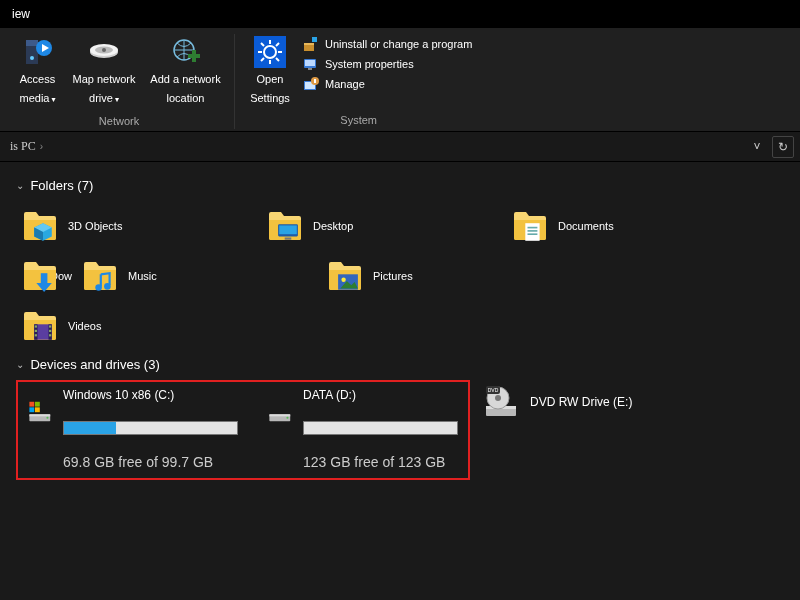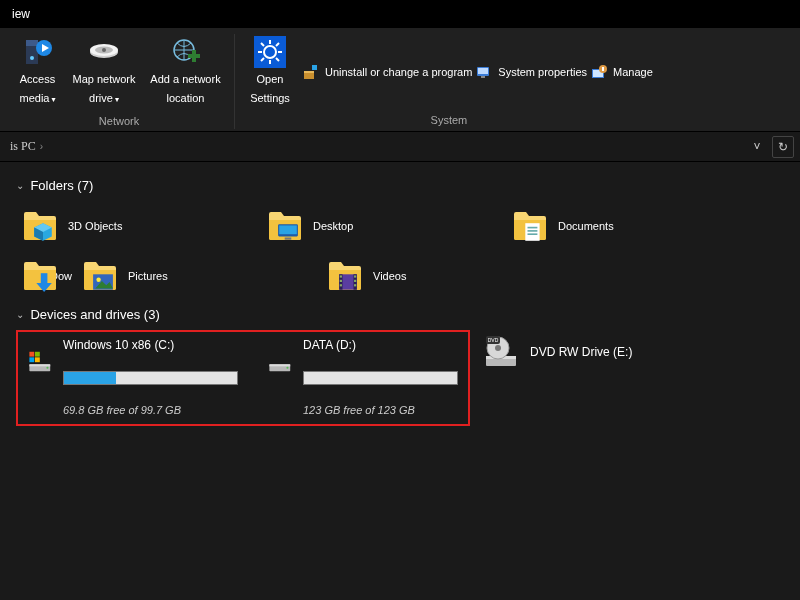--- a/index.html
+++ b/index.html
@@ -10,21 +10,21 @@
   .tab { color: #fff; font-size: 12px; padding: 4px 8px; }
 
   
   .ribbon { background: #202020; border-bottom: 1px solid #000; display: flex; padding: 6px 4px 2px 4px; }
   .ribbon-group { display: flex; flex-direction: column; align-items: center; padding: 0 6px; border-right: 1px solid #333; }
   .ribbon-group:last-child { border-right: none; }
   .buttons-row { display: flex; }
   .big-btn { display: flex; flex-direction: column; align-items: center; justify-content: flex-start; width: 70px; padding: 2px 2px; cursor: default; }
   .big-btn .ico { width: 32px; height: 32px; display: flex; align-items: center; justify-content: center; margin-bottom: 2px; }
   .big-btn .lbl { font-size: 11px; text-align: center; line-height: 19px; color: #fff; }
-  .small-list { display: flex; flex-direction: row; justify-content: flex-start; gap: 4px; padding: 2px 4px; }
+  .small-list { display: flex; flex-direction: column; justify-content: flex-start; gap: 4px; padding: 2px 4px; }
   .small-btn { display: flex; align-items: center; gap: 6px; font-size: 11px; color: #fff; cursor: default; }
   .small-btn .sico { width: 16px; height: 16px; display: flex; align-items: center; justify-content: center; }
   .group-title { font-size: 11px; color: #aaa; margin-top: 4px; padding-bottom: 2px; }
   .caret { font-size: 8px; margin-left: 2px; }
 
   
   .addrbar { height: 30px; background: #191919; border-bottom: 1px solid #000; display: flex; align-items: center; padding: 0 6px; color: #ccc; font-size: 12px; }
   .addrbar .crumb { padding: 0 4px; font-family: Liberation Serif, serif; }
   .addrbar .arrow { color: #888; font-size: 10px; }
   .addrbar .spacer { flex: 1; }
@@ -45,21 +45,21 @@
   .folder-item .fname { font-size: 11px; color: #fff; }
 
   .drives-row { display: flex; align-items: flex-start; gap: 14px; padding-left: 4px; }
   .highlight-box { border: 2px solid #e02020; padding: 6px 10px 8px 10px; display: flex; gap: 30px; }
   .drive-item { display: flex; gap: 10px; width: 210px; }
   .drive-icon { width: 36px; height: 36px; display:flex; align-items:flex-end; }
   .drive-info { display:flex; flex-direction:column; gap:19px; }
   .drive-name { font-size:12px; color:#fff; }
   .drive-bar { width: 175px; height: 14px; background:#e4e4e4; border:1px solid #777; position:relative; }
   .drive-bar .used { position:absolute; left:0; top:0; bottom:0; background:#2aa3e6; }
-  .drive-free { font-size:11px; color:#ccc;font-style:italic; }
+  .drive-free { font-size:14px; color:#ccc; }
 
   .dvd-item { display:flex; gap:10px; align-items:center; width:210px; padding-top:4px; }
   .dvd-icon { width:36px; height:36px; position:relative; }
 </style>
 </head>
 <body>
 
 <div class="tabstrip">
   <div class="tab">iew</div>
 </div>
@@ -246,20 +246,37 @@
         <span class="folder-overlay">
             <svg viewBox="0 0 20 20">
               <rect x="8" y="2" width="6" height="9" fill="#1e88e5"></rect>
               <polygon points="4,11 18,11 11,19" fill="#1e88e5"></polygon>
             </svg>
           </span>
       </div>
       <span class="fname">Dow</span>
     </div>
 
+    <div class="folder-item">
+      <div class="ficon">
+        <span class="folder-base"><svg viewBox="0 0 36 36">
+              <path d="M2 10 L2 6 Q2 4 4 4 L14 4 L17 8 L32 8 Q34 8 34 10 L34 30 Q34 32 32 32 L4 32 Q2 32 2 30 Z" fill="#f8d673"></path>
+              <path d="M2 12 L34 12 L34 30 Q34 32 32 32 L4 32 Q2 32 2 30 Z" fill="#f3c23f"></path>
+            </svg></span>
+        <span class="folder-overlay">
+            <svg viewBox="0 0 20 20">
+              <path d="M8 3 L16 2 L16 13" stroke="#1e88e5" stroke-width="2" fill="none"></path>
+              <circle cx="6" cy="15" r="3" fill="#1e88e5"></circle>
+              <circle cx="14" cy="14" r="3" fill="#1e88e5"></circle>
+              <line x1="8" y1="3" x2="8" y2="14" stroke="#1e88e5" stroke-width="2"></line>
+            </svg>
+          </span>
+      </div>
+      <span class="fname">Music</span>
+    </div>
 
     <div class="folder-item">
       <div class="ficon">
         <span class="folder-base"><svg viewBox="0 0 36 36">
               <path d="M2 10 L2 6 Q2 4 4 4 L14 4 L17 8 L32 8 Q34 8 34 10 L34 30 Q34 32 32 32 L4 32 Q2 32 2 30 Z" fill="#f8d673"></path>
               <path d="M2 12 L34 12 L34 30 Q34 32 32 32 L4 32 Q2 32 2 30 Z" fill="#f3c23f"></path>
             </svg></span>
         <span class="folder-overlay">
             <svg viewBox="0 0 20 20">
               <rect x="1" y="3" width="18" height="14" fill="#36b"></rect>

